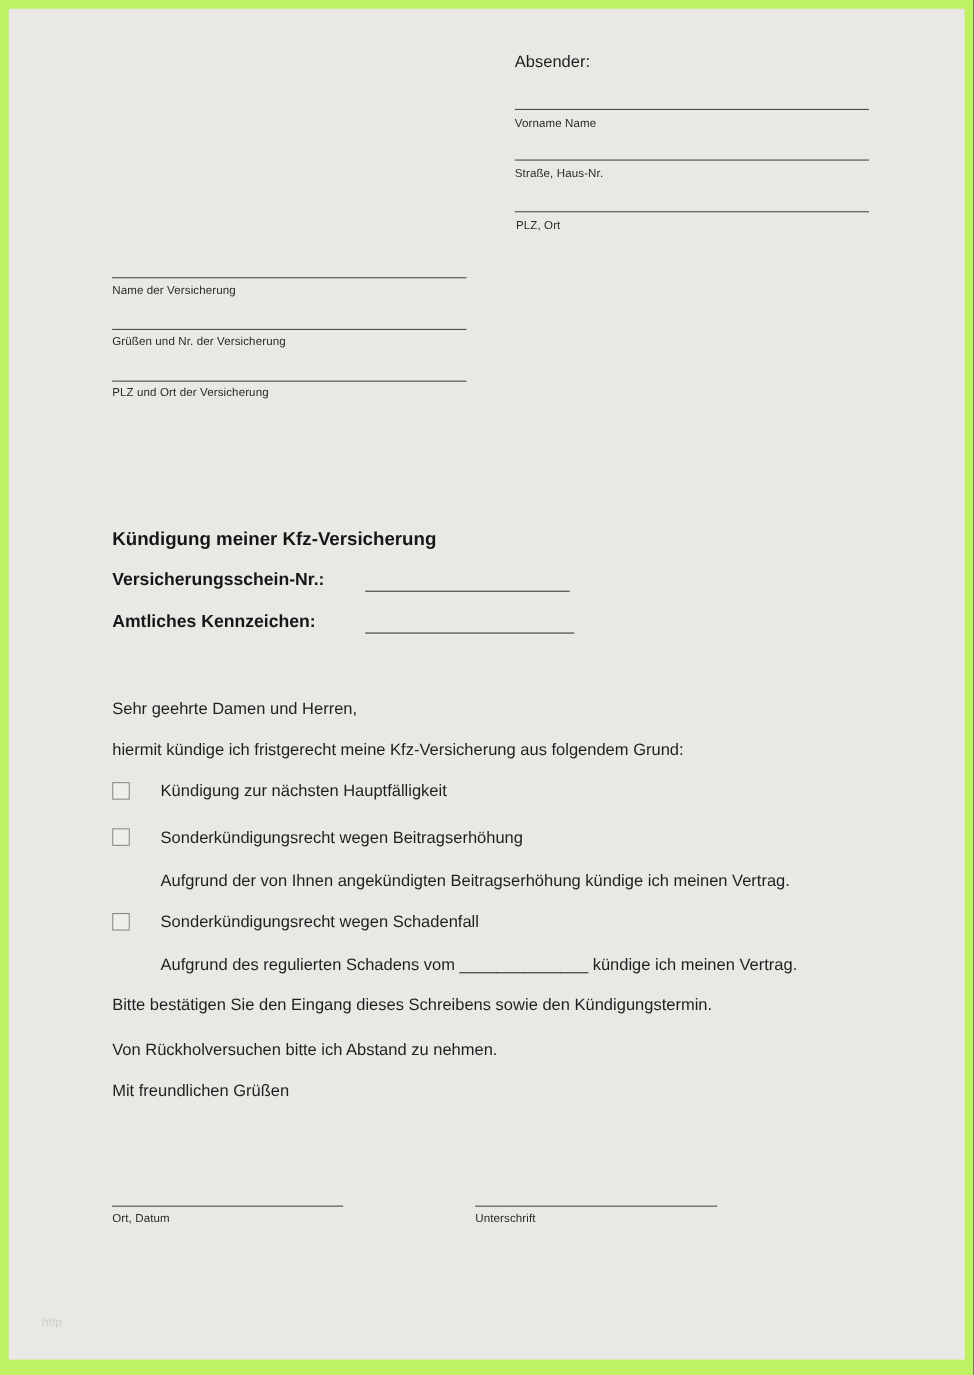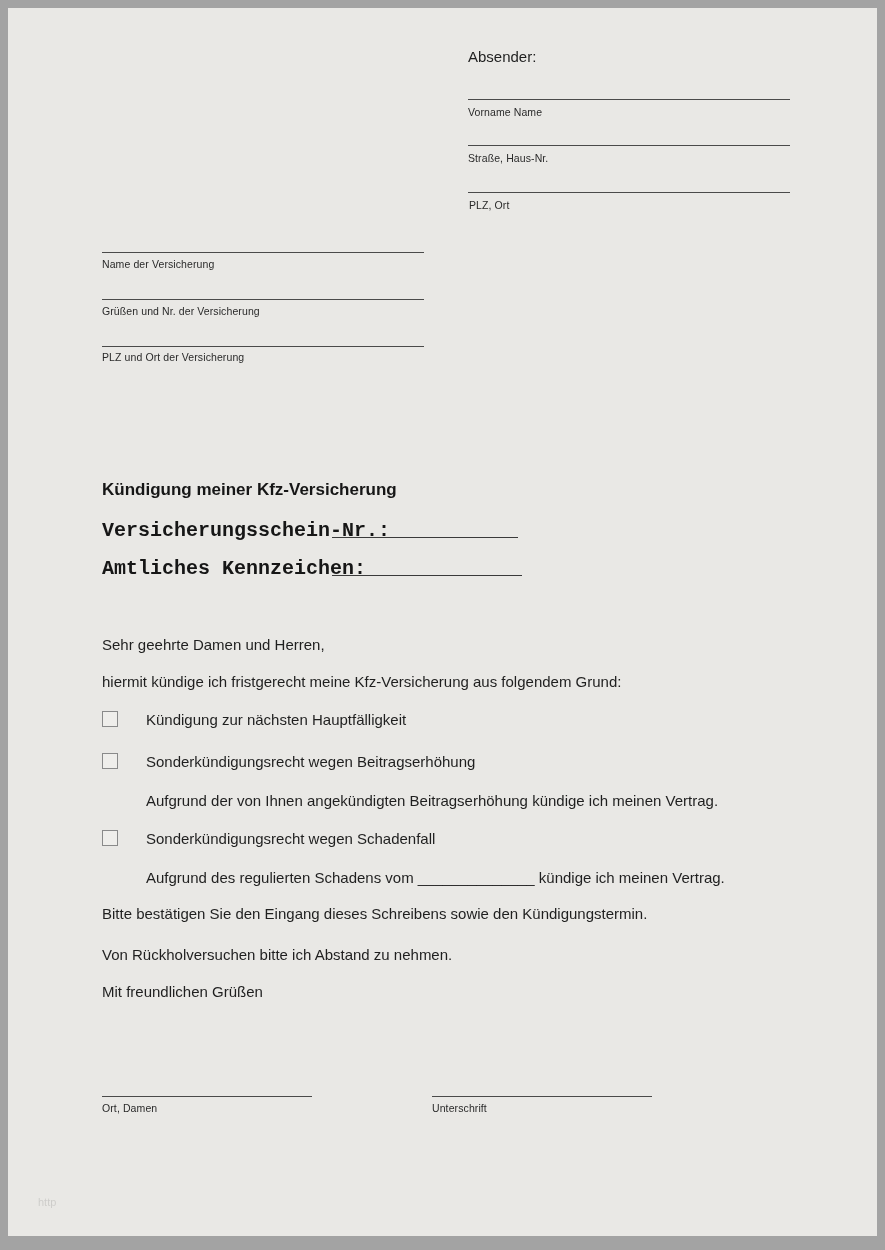--- a/index.html
+++ b/index.html
@@ -1,20 +1,20 @@
 <!DOCTYPE html>
 <html><head>
 <meta charset="utf-8">
 <style>
   html, body { margin: 0; padding: 0; background: #2a2a2a; }
   .frame {
     position: relative;
     width: 885px;
     height: 1250px;
-    background: #a3a3a3;
+    background: #bef264;
     font-family: "Liberation Sans", sans-serif;
     overflow: hidden;
   }
   .page {
     position: absolute;
     left: 8px;
     top: 8px;
     right: 8px;
     bottom: 14px;
     background: #e9e8e5;
@@ -30,21 +30,21 @@
     color: #1f1f1f;
   }
   .fieldlabel {
     position: absolute;
     font-size: 10.5px;
     color: #2a2a2a;
     letter-spacing: 0.1px;
   }
   .title { font-size: 15px; color: #1f1f1f; }
   .subject { font-size: 17px; font-weight: bold; color: #161616; }
-  .boldlabel { font-size: 20px; font-weight: bold; color: #161616; font-family: Liberation Mono, monospace; }
+  .boldlabel { font-size: 16px; font-weight: bold; color: #161616; }
   .blank {
     position: absolute;
     height: 24px;
     border-bottom: 1px solid #3a3a3a;
     box-sizing: border-box;
   }
   .bodytext { font-size: 15px; color: #1f1f1f; }
   .checkbox {
     position: absolute;
     width: 16px;
@@ -105,21 +105,21 @@
 
     <span class="checkbox" style="left:94px; top:822px;"></span>
     <div class="abs bodytext" style="left:138px; top:861px;">Aufgrund des regulierten Schadens vom ______________ kündige ich meinen Vertrag.</div>
     <div class="abs bodytext" style="left:138px; top:822px;">Sonderkündigungsrecht wegen Schadenfall</div>
 
     <div class="abs bodytext" style="left:94px; top:897px;">Bitte bestätigen Sie den Eingang dieses Schreibens sowie den Kündigungstermin.</div>
     <div class="abs bodytext" style="left:94px; top:938px;">Von Rückholversuchen bitte ich Abstand zu nehmen.</div>
     <div class="abs bodytext" style="left:94px; top:975px;">Mit freundlichen Grüßen</div>
 
     <div class="fieldline" style="left:94px; top:1065px; width:210px;"></div>
-    <div class="fieldlabel" style="left:94px; top:1094px;">Ort, Damen</div>
+    <div class="fieldlabel" style="left:94px; top:1094px;">Ort, Datum</div>
 
     <div class="fieldline" style="left:424px; top:1065px; width:220px;"></div>
     <div class="fieldlabel" style="left:424px; top:1094px;">Unterschrift</div>
 
     <div class="watermark" style="left:30px; top:1188px;text-align:right;">http</div>
 
   </div>
 </div>
 
 </body></html>

